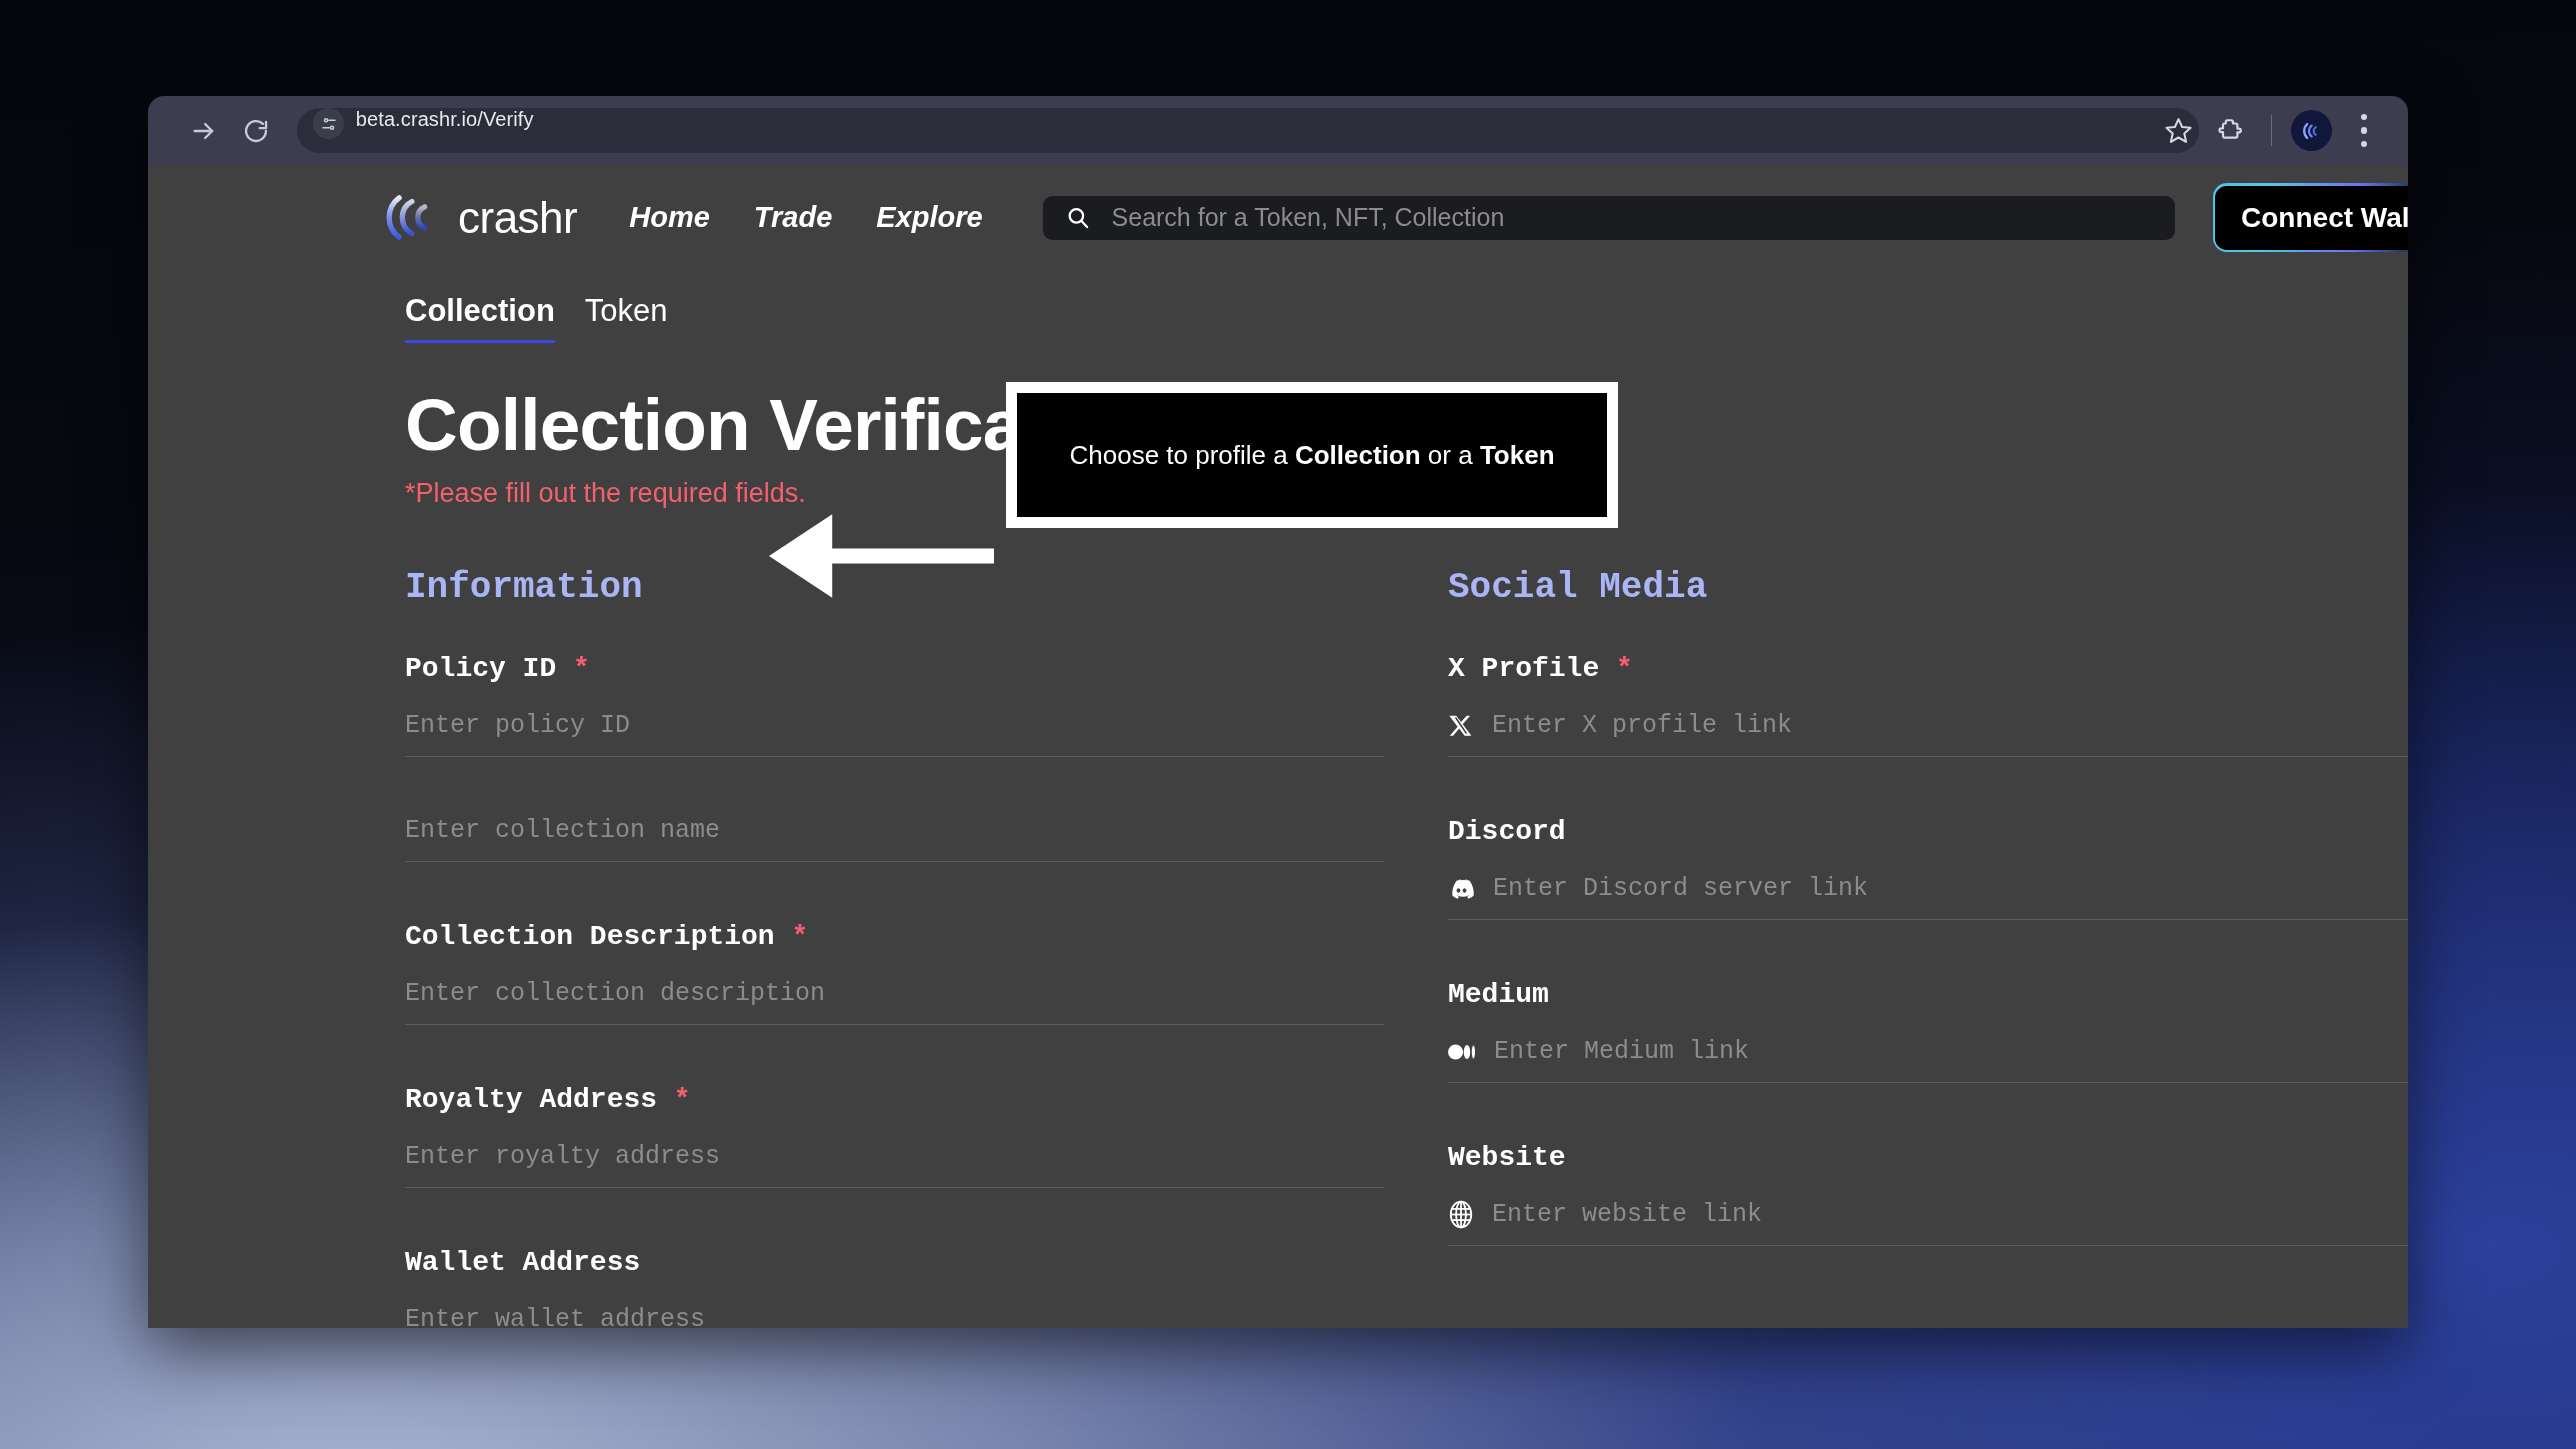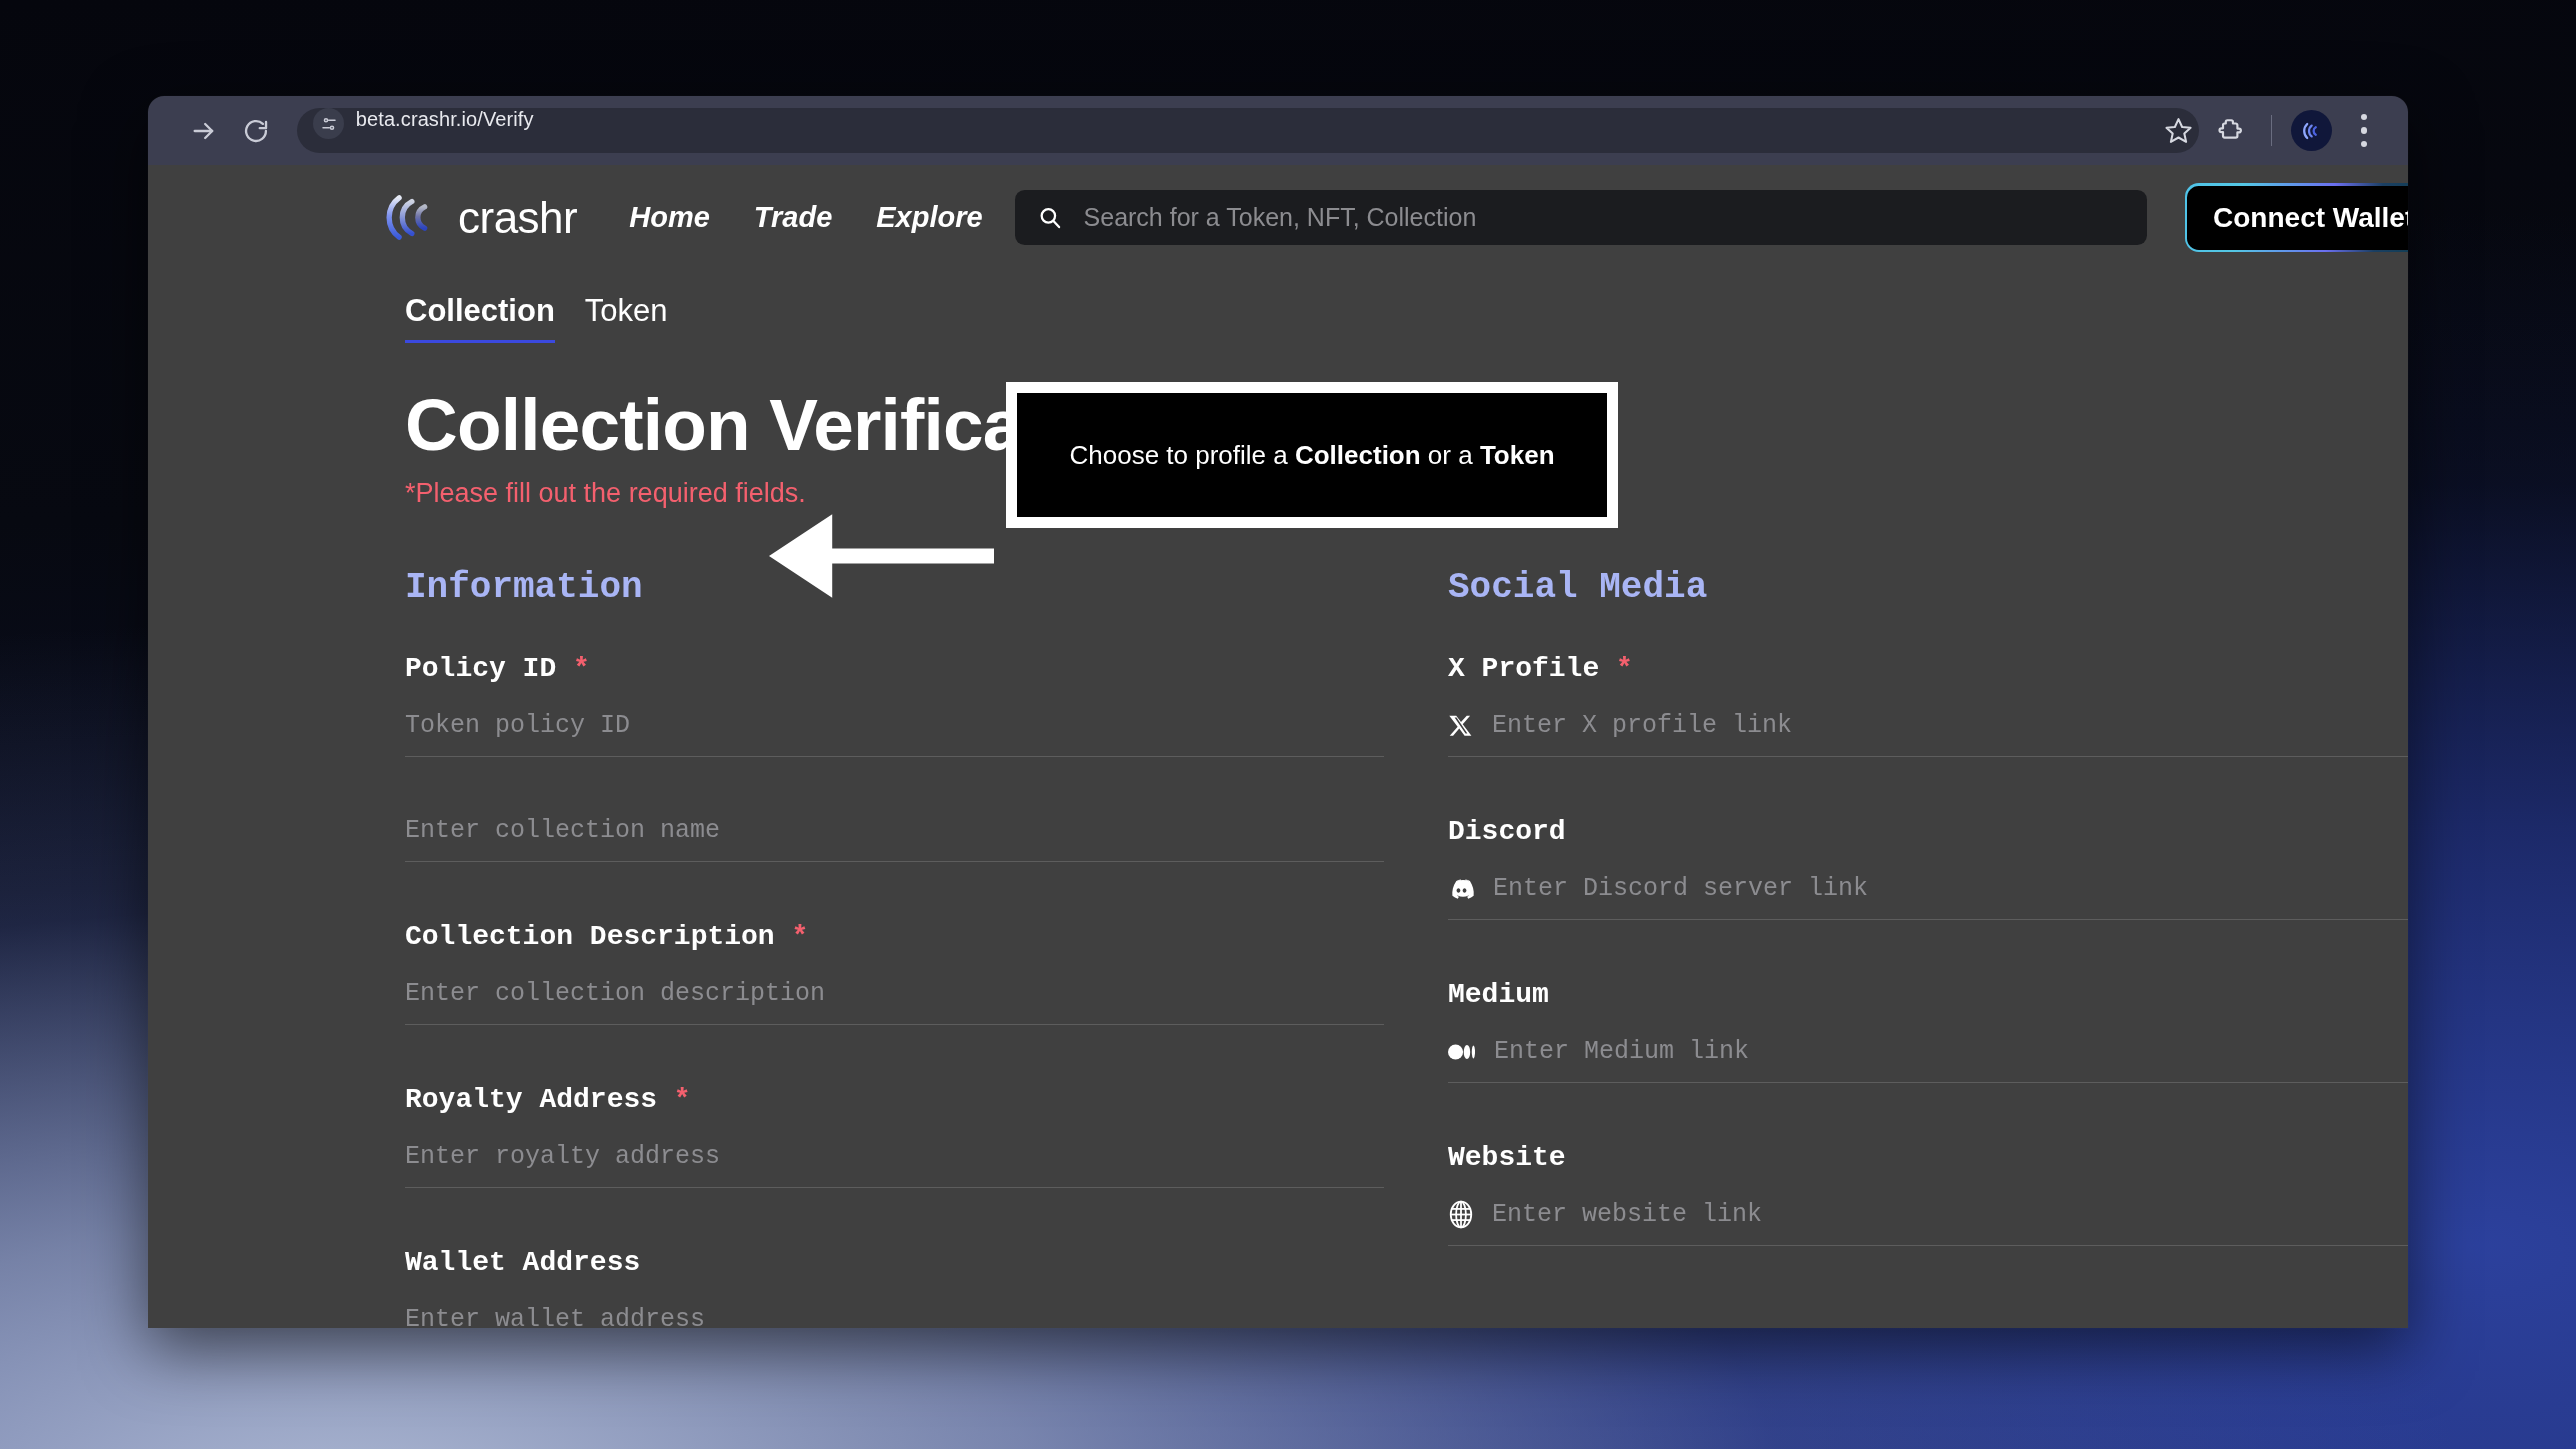--- a/index.html
+++ b/index.html
@@ -139,23 +139,23 @@
     font-style: italic;
   }
   .nav-link {
     color: #ffffff;
     font-size: 29px;
     font-weight: 600;
     white-space: nowrap;
   }
 
   #search-box {
-    margin-left: 32px;
+    margin-left: 60px;
     width: 1132px;
-    height: 55px;
+    height: 44px;
     background: #1b1c1f;
     border-radius: 9.7px;
     display: flex;
     align-items: center;
     padding: 0 22.5px;
     flex: 0 0 auto;
   }
   #search-placeholder {
     color: #8c8c90;
     font-size: 25px;
@@ -432,21 +432,21 @@
       <div id="required-note">*Please fill out the required fields.</div>
 
       <div id="form-columns">
 
         <div class="form-col">
           <div class="section-title">Information</div>
 
           <div class="field">
             <div class="field-label"><span>Policy ID</span> <span class="req">*</span></div>
             <div class="field-input-row">
-              <span class="field-placeholder">Token policy ID</span>
+              <span class="field-placeholder">Enter policy ID</span>
             </div>
           </div>
 
           <div class="field">
             <div class="field-input-row">
               <span class="field-placeholder">Enter collection name</span>
             </div>
           </div>
 
           <div class="field">

